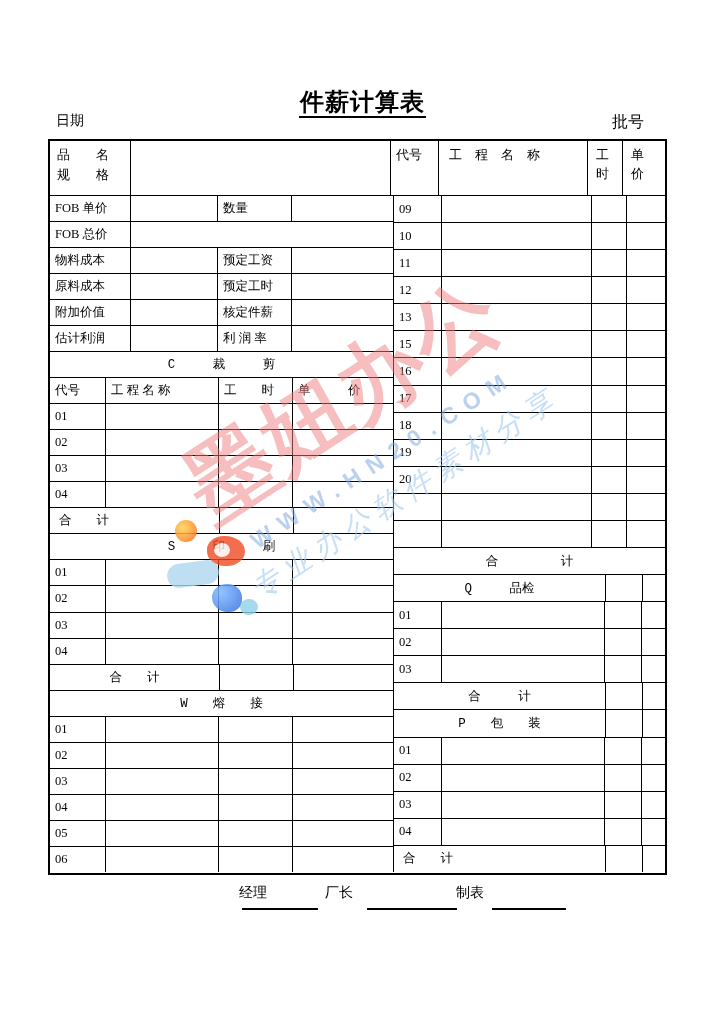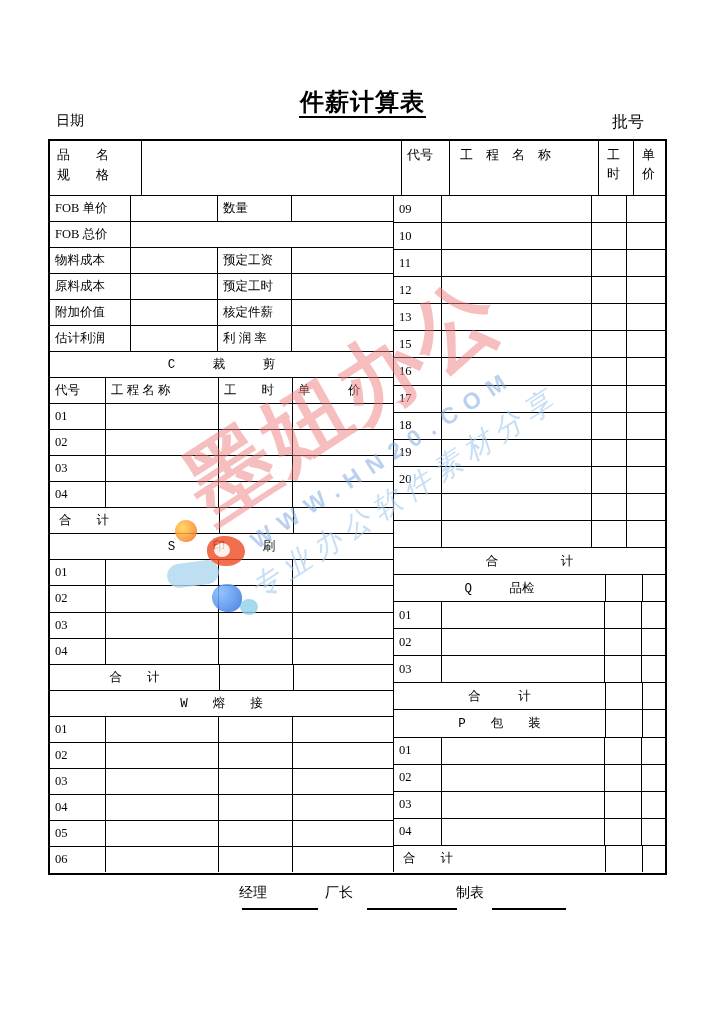--- a/index.html
+++ b/index.html
@@ -9,21 +9,21 @@
          font-size:24px;font-weight:bold;letter-spacing:1px;}
   .title span{border-bottom:2px solid #000;padding:0 1px 1px;}
   .date-label{position:absolute;left:56px;top:112px;font-size:14px;}
   .batch-label{position:absolute;left:612px;top:112px;font-size:16px;}
 
   .form-table{position:absolute;left:48px;top:139px;width:619px;height:736px;
               border:2px solid #000;box-sizing:border-box;}
   .hdr-row{display:flex;height:55px;border-bottom:1px solid #000;box-sizing:border-box;}
   .hdr-cell{border-right:1px solid #000;box-sizing:border-box;padding:4px 0 0 7px;
             font-size:13px;white-space:pre-line;line-height:20px;overflow:hidden;}
-  .hc1{width:92px;}.hc2{width:260px;}.hc3{width:48px;padding-left:5px;}
+  .hc1{width:81px;}.hc2{width:260px;}.hc3{width:48px;padding-left:5px;}
   .hc4{width:149px;padding-left:10px;}.hc5{width:35px;padding-left:8px;line-height:19px;}
   .hc6{flex:1;border-right:none;padding-left:8px;line-height:19px;}
 
   .body-rows{display:flex;height:676px;}
   .stack{display:flex;flex-direction:column;}
   .stack-left{width:343px;}
   .stack-right{flex:1;border-left:1px solid #000;box-sizing:border-box;}
   .grid-row{flex:1;display:flex;border-bottom:1px solid #000;box-sizing:border-box;min-height:0;}
   .stack .grid-row:last-child{border-bottom:none;}
   .cell{display:flex;align-items:center;padding-left:5px;font-size:12.5px;

